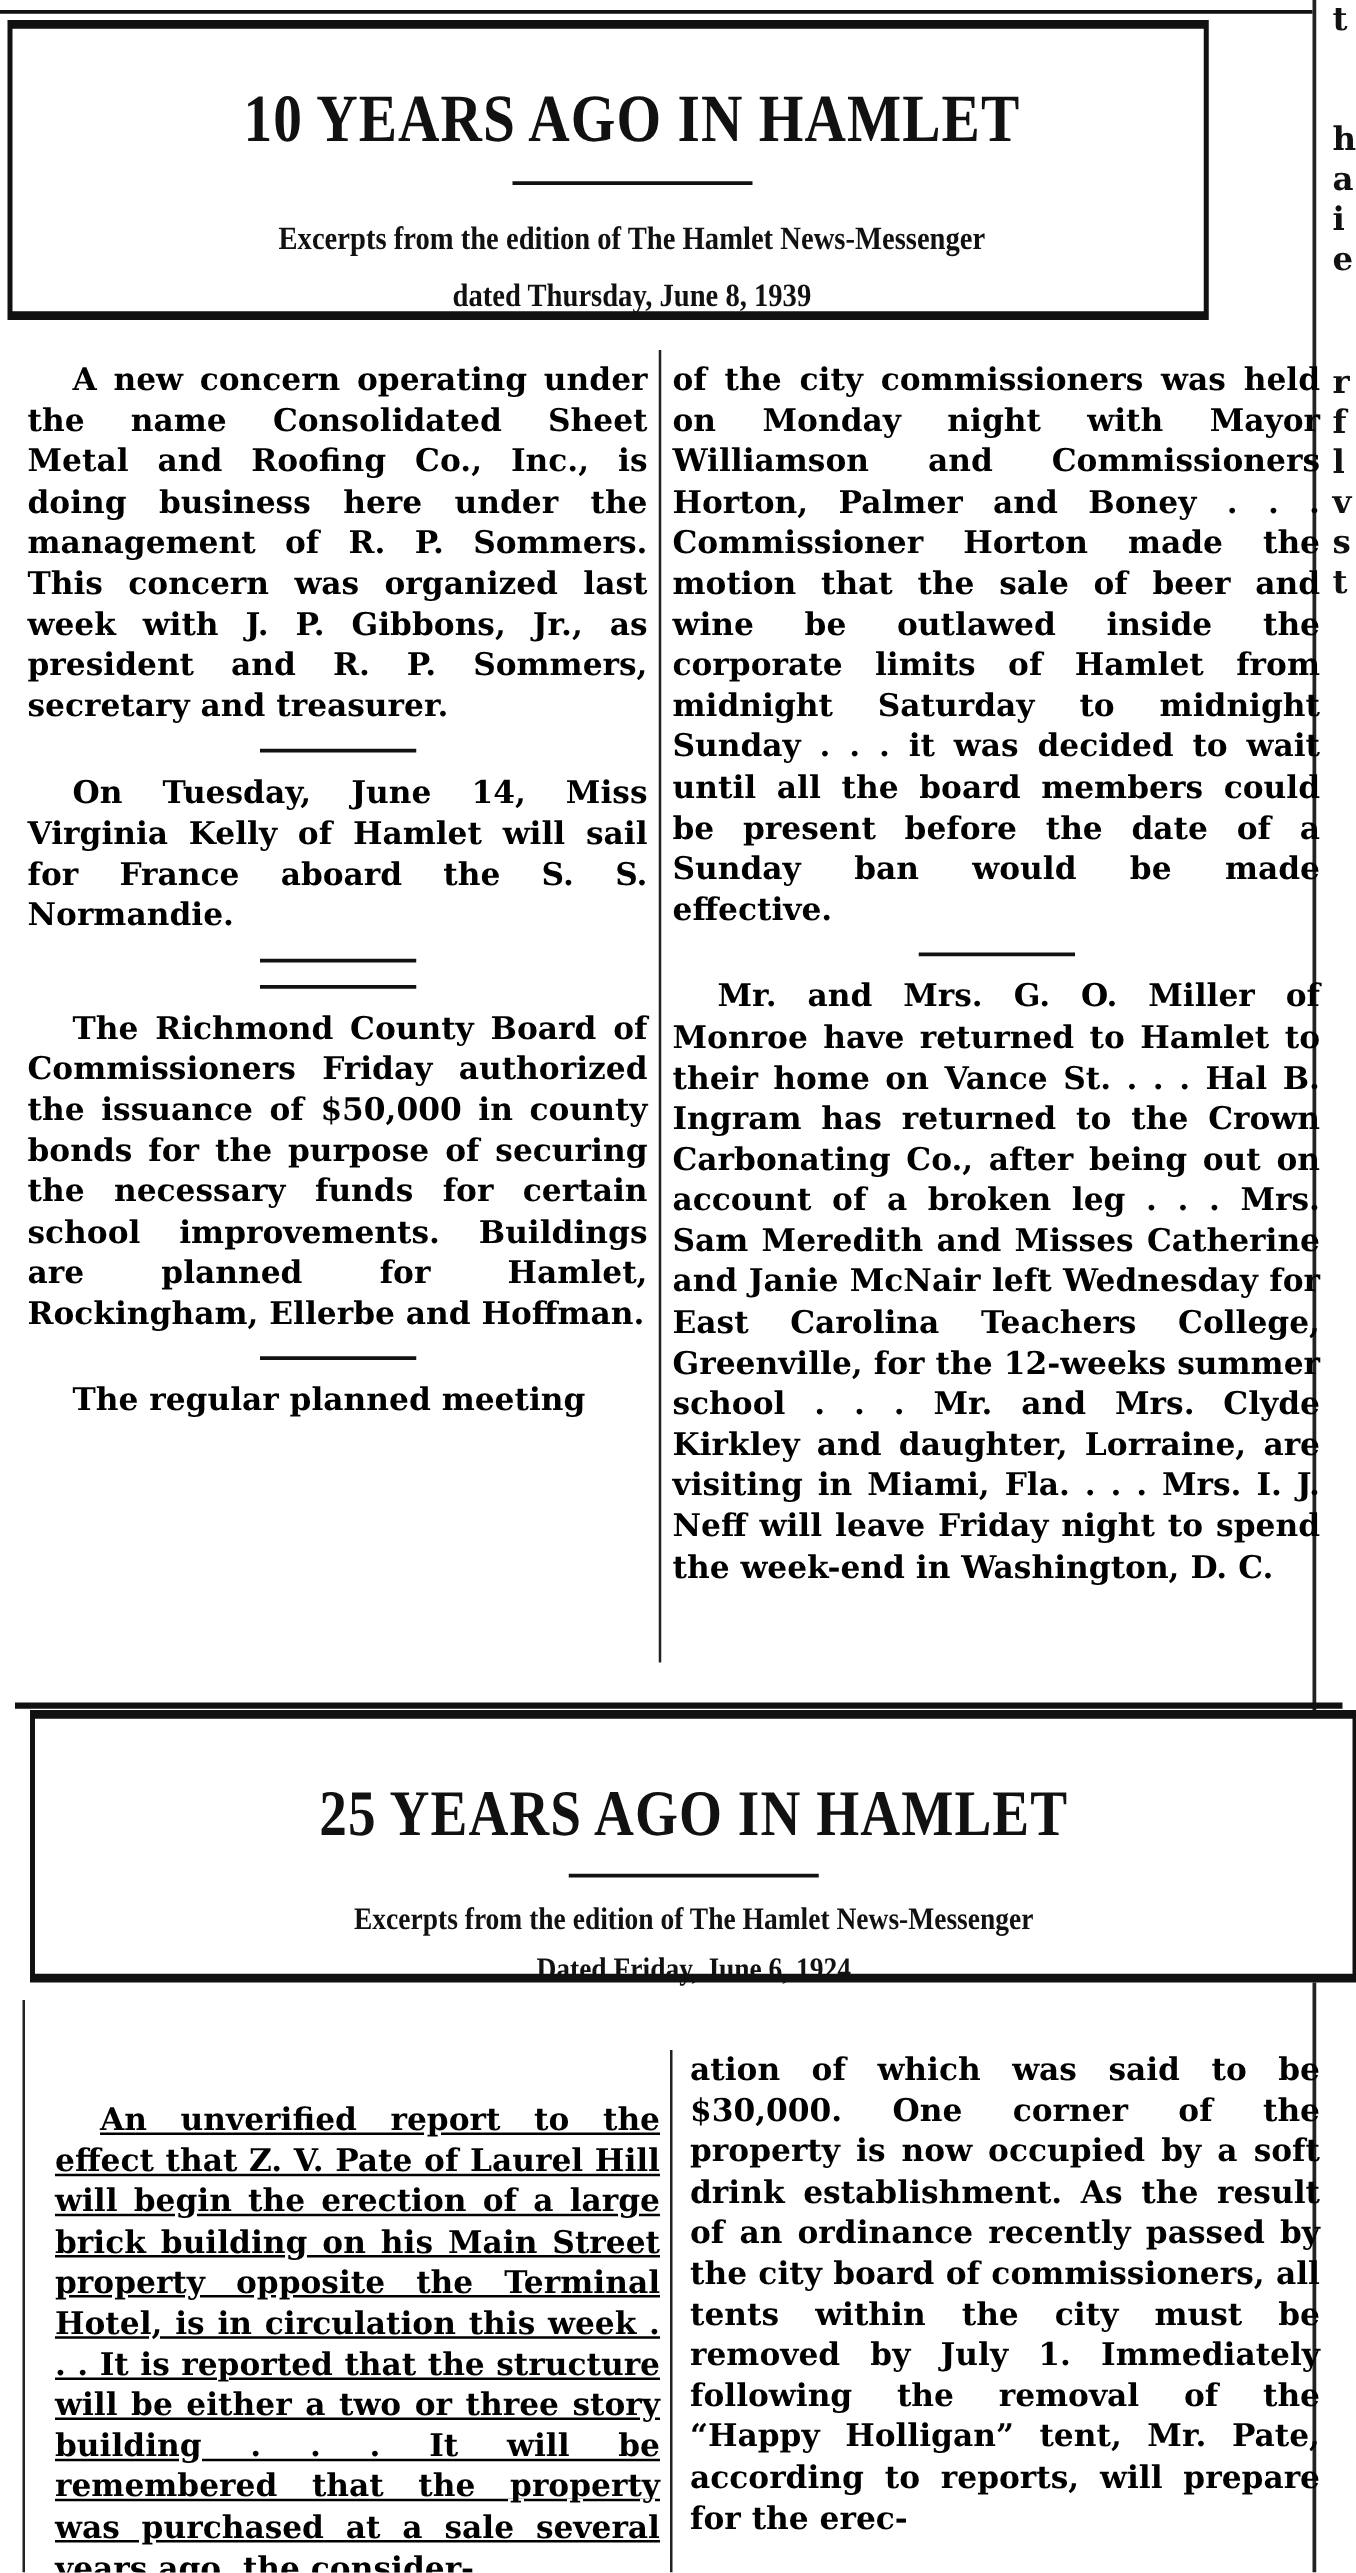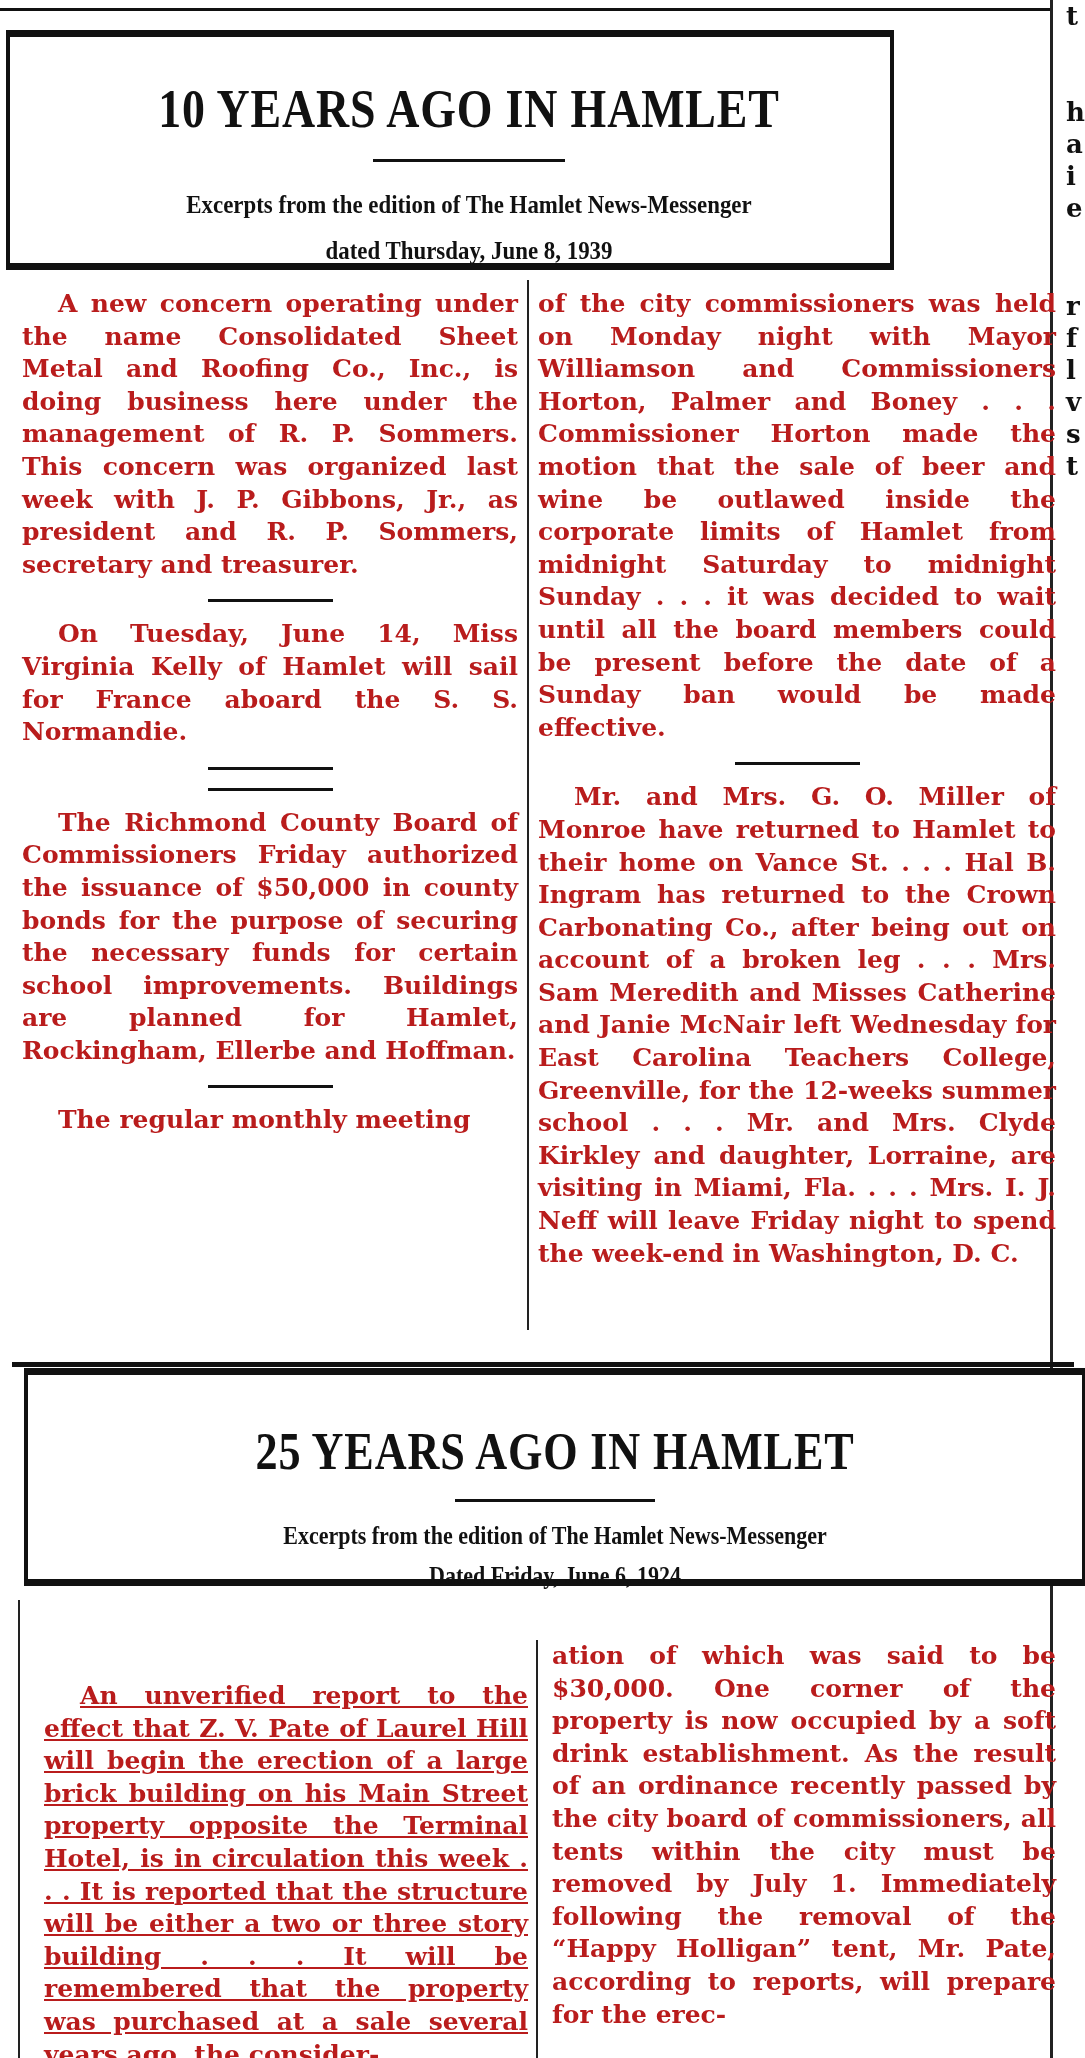--- a/index.html
+++ b/index.html
@@ -21,36 +21,36 @@
     .hbox .title {
       font-family:"Liberation Serif", serif; font-weight:bold; letter-spacing:1px;
       transform:scaleX(0.85); transform-origin:center;
     }
     .hbox .rule { margin:0 auto; height:3px; background:#111; }
     .hbox .sub {
       font-family:"Liberation Serif", serif; font-weight:bold;
       transform:scaleX(0.88); transform-origin:center;
     }
 
-    #box1 { left:6px; top:30px; width:888px; height:240px;padding-left:38px; }
+    #box1 { left:6px; top:16px; width:961px; height:240px;padding-left:38px; }
     #box1 .title { font-size:54px; margin-top:42px; line-height:60px; }
     #box1 .rule { width:192px; margin-top:20px; }
     #box1 .sub { font-size:26px; line-height:46px; margin-top:20px; }
 
     #box2 { left:24px; top:1368px; width:1062px; height:218px; }
     #box2 .title { font-size:52px; margin-top:48px; line-height:58px; }
     #box2 .rule { width:200px; margin-top:18px; }
     #box2 .sub { font-size:25px; line-height:40px; margin-top:14px; }
 
     .hrule-full { position:absolute; height:5px; background:#111; }
 
     
     .col {
       position:absolute; font-size:25px; line-height:32.6px; text-align:justify;
-      font-weight:bold; color:#b91c1c;
+      font-weight:bold; color:#000000;
     }
     .col p { margin:0; text-indent:36px; }
     .col .sep { width:125px; height:3px; background:#111; margin:18px auto 16px auto; }
     .vrule { position:absolute; width:2px; background:#222; }
 
     #c1 { left:22px; top:288px; width:496px; }
     #c2 { left:538px; top:288px; width:518px; }
     #c3 { left:44px; top:1680px; width:484px;text-decoration:underline; }
     #c4 { left:552px; top:1640px; width:504px; }
     #c2 p.cont, #c4 p.cont { text-indent:0; }
@@ -85,21 +85,21 @@
   </div>
 
   <div class="col" id="c1">
     <p>A new concern operating under the name Consolidated Sheet Metal and Roofing Co., Inc., is doing business here under the management of R. P. Sommers. This concern was organized last week with J. P. Gibbons, Jr., as president and R. P. Sommers, secretary and treasurer.</p>
     <div class="sep"></div>
     <p>On Tuesday, June 14, Miss Virginia Kelly of Hamlet will sail for France aboard the S. S. Normandie.</p>
     <div class="sep"></div>
     <div class="sep"></div>
     <p>The Richmond County Board of Commissioners Friday authorized the issuance of $50,000 in county bonds for the purpose of securing the necessary funds for certain school improvements. Buildings are planned for Hamlet, Rockingham, Ellerbe and Hoffman.</p>
     <div class="sep"></div>
-    <p>The regular monthly meeting</p>
+    <p>The regular planned meeting</p>
   </div>
   <div class="vrule" style="left:527px;top:280px;height:1050px;"></div>
   <div class="col" id="c2">
     <p class="cont">of the city commissioners was held on Monday night with Mayor Williamson and Commissioners Horton, Palmer and Boney . . . Commissioner Horton made the motion that the sale of beer and wine be outlawed inside the corporate limits of Hamlet from midnight Saturday to midnight Sunday . . . it was decided to wait until all the board members could be present before the date of a Sunday ban would be made effective.</p>
     <div class="sep"></div>
     <p>Mr. and Mrs. G. O. Miller of Monroe have returned to Hamlet to their home on Vance St. . . . Hal B. Ingram has returned to the Crown Carbonating Co., after being out on account of a broken leg . . . Mrs. Sam Meredith and Misses Catherine and Janie McNair left Wednesday for East Carolina Teachers College, Greenville, for the 12-weeks summer school . . . Mr. and Mrs. Clyde Kirkley and daughter, Lorraine, are visiting in Miami, Fla. . . . Mrs. I. J. Neff will leave Friday night to spend the week-end in Washington, D. C.</p>
   </div>
 
   <div class="hrule-full" style="left:12px;top:1362px;width:1062px;"></div>
 

